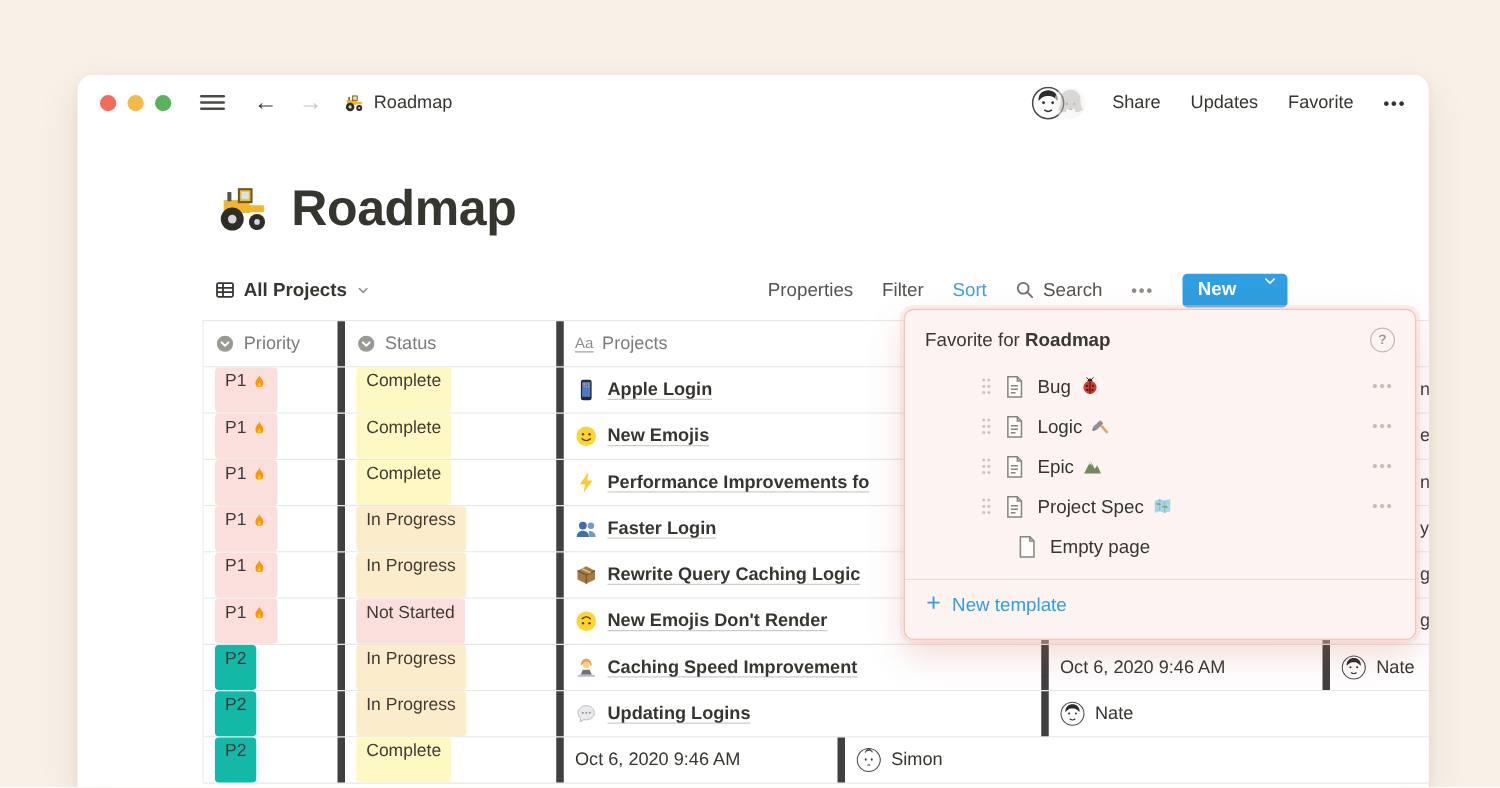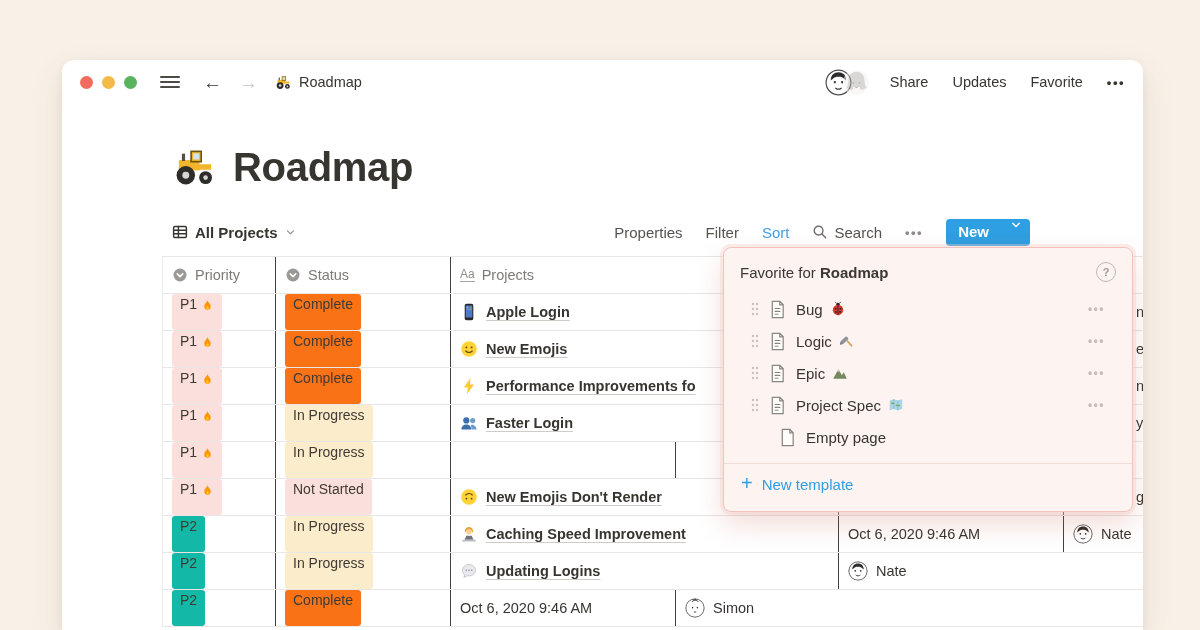--- a/index.html
+++ b/index.html
@@ -32,40 +32,40 @@
   .vt-sort{color:#459de4;}
   .vt-search{display:flex;align-items:center;gap:6px;}
   .vt-more{color:#8f8d89;letter-spacing:1.5px;font-weight:700;font-size:13px;}
   .newbtn{display:flex;align-items:flex-start;background:#2e9fe2;border-radius:4px;overflow:hidden;color:#fff;cursor:pointer;}
   .newbtn .nl{padding:4px 12px 6px;font-size:15px;font-weight:600;}
   .newbtn .nd{width:1px;background:rgba(255,255,255,.4);margin:0;}
   .newbtn .nc{display:flex;align-items:center;padding:0 8px;}
   
   .tablewrap{position:absolute;left:100px;top:196px;width:1101px;border-top:1px solid #e8e7e4;border-left:1px solid #edecea;font-size:14.5px;}
   .tr{display:flex;height:36px;border-bottom:1px solid #e8e7e4;background:#fff;}
-  .cell{display:flex;align-items:center;padding:0 9px;border-right:1px solid #404040;box-sizing:border-box;gap:8px;overflow:visible;white-space:nowrap;}
+  .cell{display:flex;align-items:center;padding:0 9px;border-right:6px solid #404040;box-sizing:border-box;gap:8px;overflow:visible;white-space:nowrap;}
   .c1{width:113px}.c2{width:175px}.c3{width:388px}.c4{width:225px}.c5{width:200px;border-right:none;}
   .tr.head{color:#7d7b77;}
   .tr.head .cell{gap:7px;}
   .aa{font-size:12px;color:#8f8d89;border-bottom:1.2px solid #a6a49f;line-height:1.15;padding-bottom:0;}
   .tag{display:inline-flex;align-items:center;gap:4px;padding:2px 8px 16px;border-radius:3px;font-size:14px;color:#403a35;line-height:1.25;}
   .tag-p1,.tag-notstarted{background:#fbdfdc;}
   .tag-p2{background:#14b8a6;}
-  .tag-complete{background:#f97316;}
+  .tag-complete{background:#fef9c3;}
   .tag-progress{background:#fbeccb;}
   .plink{font-weight:600;color:#37352f;text-decoration:underline;text-decoration-thickness:1px;text-decoration-color:#cfccc7;text-underline-offset:3px;cursor:pointer;}
   .frag{padding-left:63px;color:#37352f;}
   
   .popup{position:absolute;left:661px;top:187px;width:410px;height:265px;background:#fdf4f2;border:1px solid #f2c3bc;
          border-radius:8px;box-sizing:border-box;box-shadow:0 0 0 3px rgba(246,205,199,.35),0 12px 28px rgba(190,90,75,.22);z-index:6;}
   .pp-head{padding:14px 16px 9px;font-size:15px;color:#3b3833;display:flex;align-items:center;}
   .pp-head b{font-weight:700;}
   .help{margin-left:auto;width:18px;height:18px;border:1.4px solid #bdbab5;border-radius:50%;color:#9d9b97;
         font-size:11px;display:flex;align-items:center;justify-content:center;font-weight:700;cursor:pointer;}
-  .pp-items{padding:2px 16px 0;}
+  .pp-items{padding:2px 6px 0;margin-left:44px;}
   .pp-item{display:flex;align-items:center;height:32px;padding:0 11px;gap:10px;border-radius:4px;cursor:pointer;}
   .pp-label{font-size:15px;color:#37352f;display:flex;align-items:center;gap:7px;}
   .pp-more{margin-left:auto;color:#c9bcb7;letter-spacing:1.5px;font-weight:700;font-size:12px;}
   .pp-item.empty{padding-left:39px;}
   .pp-foot{border-top:1px solid #f0ddd8;margin-top:10px;padding:11px 17px;display:flex;align-items:center;gap:9px;
            color:#2e9fe2;font-size:15px;cursor:pointer;}
   .plus{font-size:20px;line-height:1;font-weight:400;margin-top:-2px;}
   
   .i{display:inline-block;flex:none;}
   .i13{width:13px;height:13px}.i16{width:16px;height:16px}.i17{width:17px;height:17px}
@@ -426,20 +426,26 @@
             <span class="tag tag-p1">
               <span>P1</span>
               <svg class="i i13">
                 <use href="#sym-fire"></use>
               </svg>
             </span>
           </div>
         <div class="cell c2">
             <span class="tag tag-progress">In Progress</span>
           </div>
+        <div class="cell c3">
+            <svg class="i i18">
+              <use href="#sym-box"></use>
+            </svg>
+            <span class="plink">Rewrite Query Caching Logic</span>
+          </div>
         <div class="cell c4"></div>
         <div class="cell c5">
             <span class="frag">ge</span>
           </div>
       </div>
 
       <div class="tr">
         <div class="cell c1">
             <span class="tag tag-p1">
               <span>P1</span>

